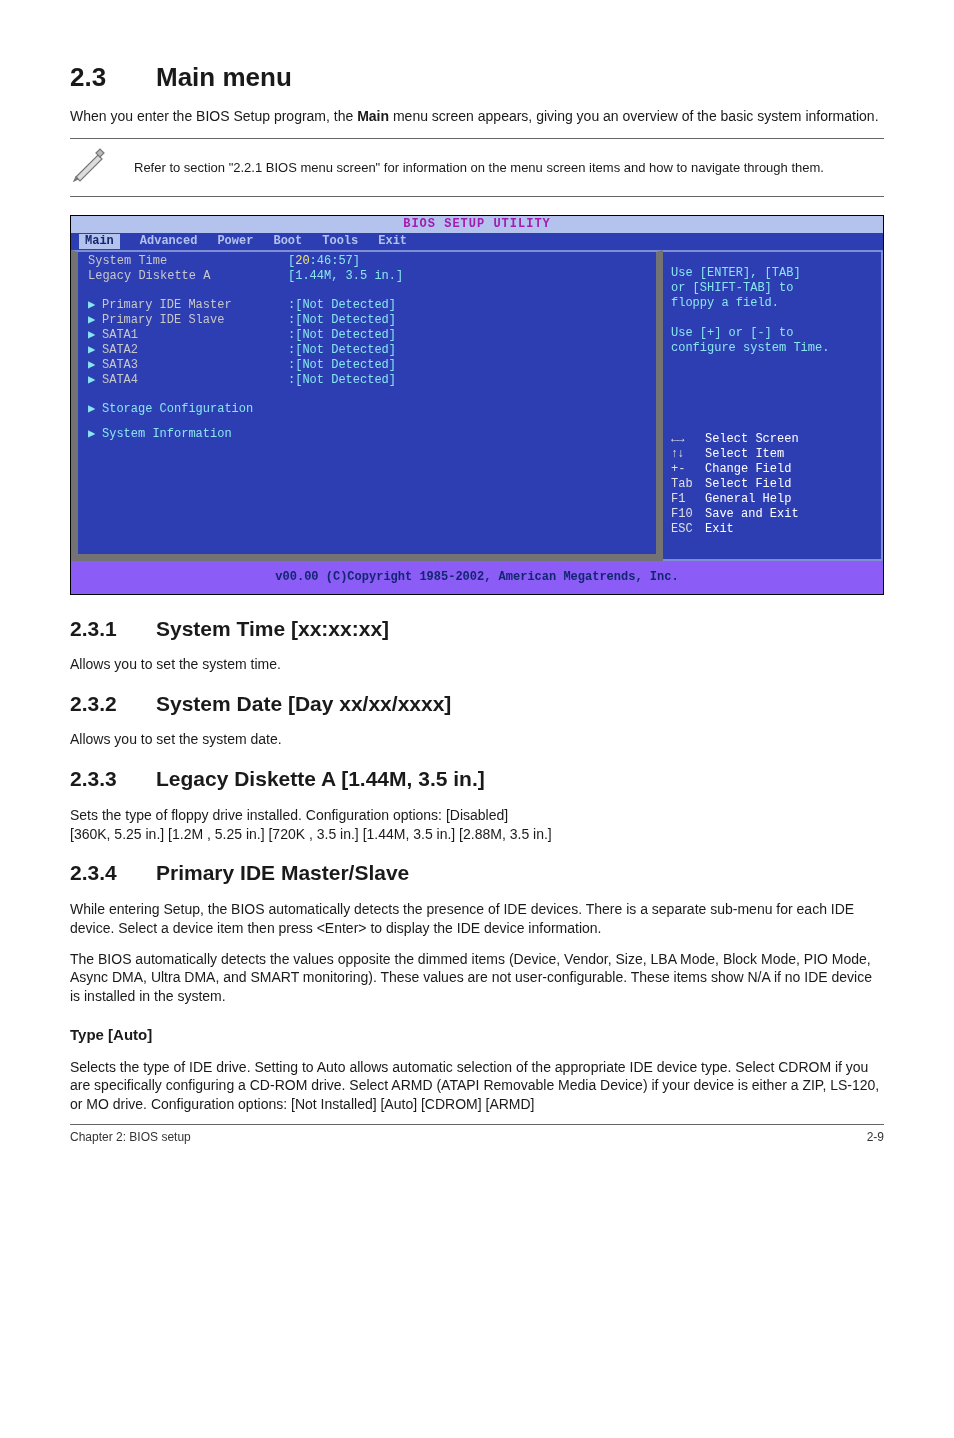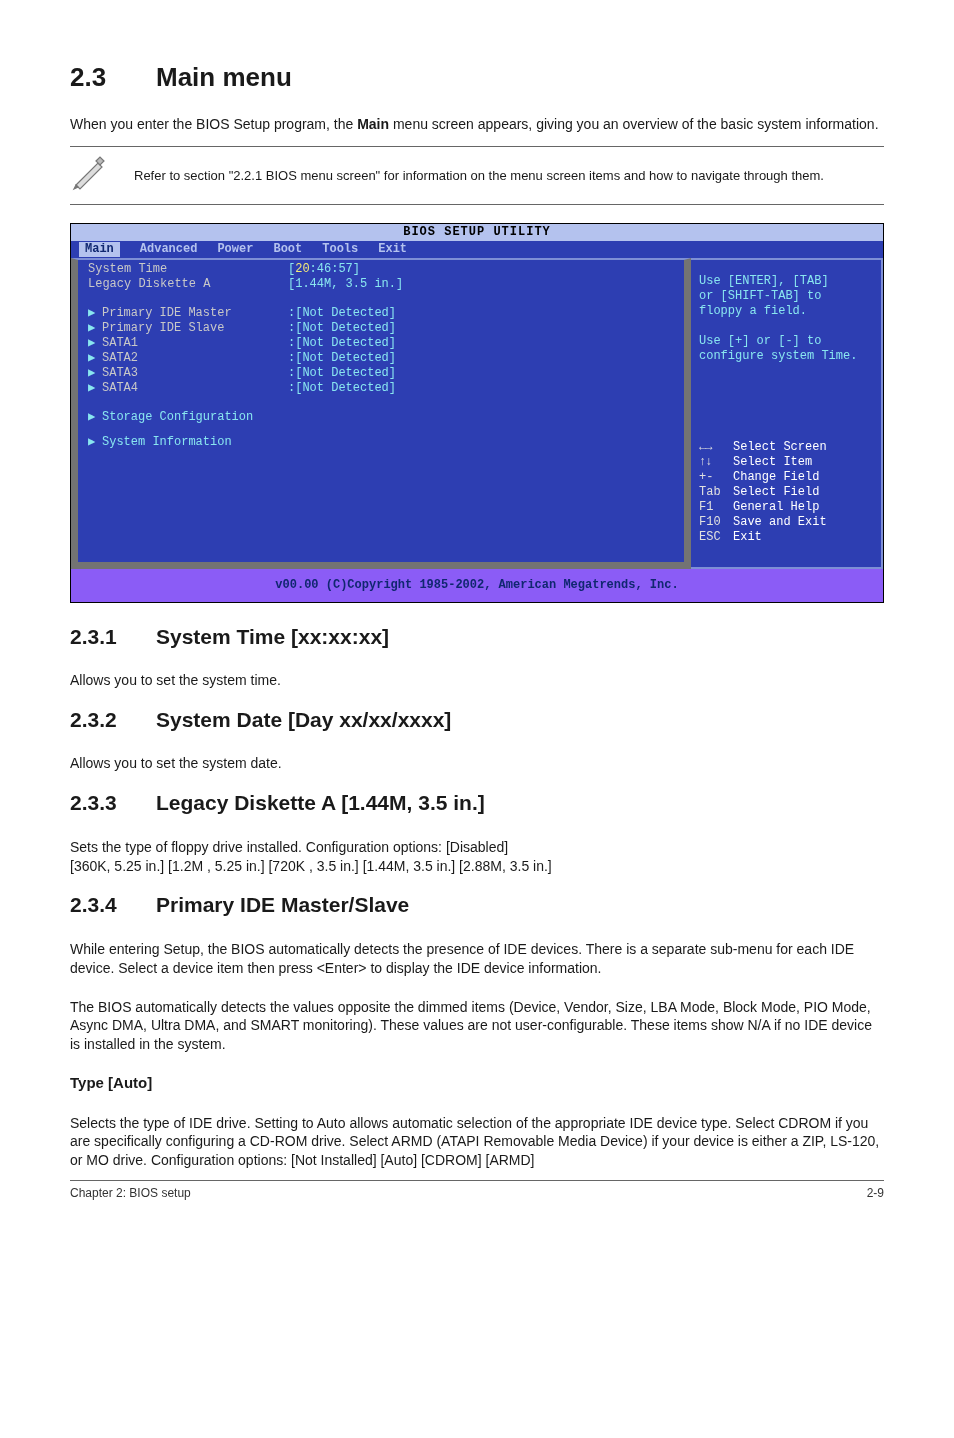--- a/index.html
+++ b/index.html
@@ -11,34 +11,34 @@
     width: 954px;
     background: #fff;
     font-size: 14px;
     line-height: 1.35;
   }
   h1 { font-size: 26px; font-weight: bold; margin: 0 0 12px; }
   h1 .num { display: inline-block; width: 86px; }
   h2 { font-size: 21px; font-weight: bold; margin: 16px 0 4px; }
   h2 .num { display: inline-block; width: 86px; }
   h3 { font-size: 15px; font-weight: bold; margin: 19px 0 4px; }
-  p { margin: 20px 0 10px; }
+  p { margin: 12px 0 10px; }
   .note-wrap { display: flex; align-items: center; gap: 24px; border-top: 1px solid #666; border-bottom: 1px solid #666; padding: 8px 0; margin: 12px 0 18px; }
   .note-wrap .icon { flex: 0 0 40px; }
   .note-wrap .icon svg { width: 40px; height: 36px; }
   .note-wrap .txt { font-size: 13px; }
 
   
   .bios { font-family: "Courier New", monospace; font-size: 12px; line-height: 1.25; color: #d9d9d9; background: #2d3eb2; border: 1px solid #000; margin: 2px 0 20px; }
-  .bios-titlebar { background: #b4c2ee; color: #000000; text-align: center; font-weight: bold; padding: 1px 0; letter-spacing: 1px; }
+  .bios-titlebar { background: #b4c2ee; color: #a21caf; text-align: center; font-weight: bold; padding: 1px 0; letter-spacing: 1px; }
   .bios-menubar { background: #2d3eb2; color: #b4c2ee; padding: 1px 8px; display: flex; gap: 20px; font-weight: bold; }
   .bios-menubar .sel { background: #b4c2ee; color: #102770; padding: 0 6px; }
   .bios-body { display: flex; }
   .bios-left { flex: 1; border: 7px solid #737373; border-top: 2px solid #7e8fd6; padding: 2px 10px 22px 10px; position: relative; }
-  .bios-right { width: 192px; border: 2px solid #7e8fd6; border-left: none; padding: 14px 8px 22px 8px; color: #89e6f0; }
+  .bios-right { width: 220px; border: 2px solid #7e8fd6; border-left: none; padding: 14px 8px 22px 8px; color: #89e6f0; }
   .bios-row { display: flex; }
   .bios-label { color: #c8c8c8; width: 200px; white-space: pre; }
   .bios-val { color: #89e6f0; white-space: pre; }
   .bios-val-y { color: #f2e97a; }
   .bios-row .tri { display: inline-block; width: 14px; color: #89e6f0; }
   .keys { color: #fff; }
   .keys .k { color: #e0e0e0; display: inline-block; width: 34px; }
   .keys .arrows { letter-spacing: -1px; }
   .bios-footer { background: #8b5cf6; color: #102770; text-align: center; font-weight: bold; padding: 9px 0; }
 

